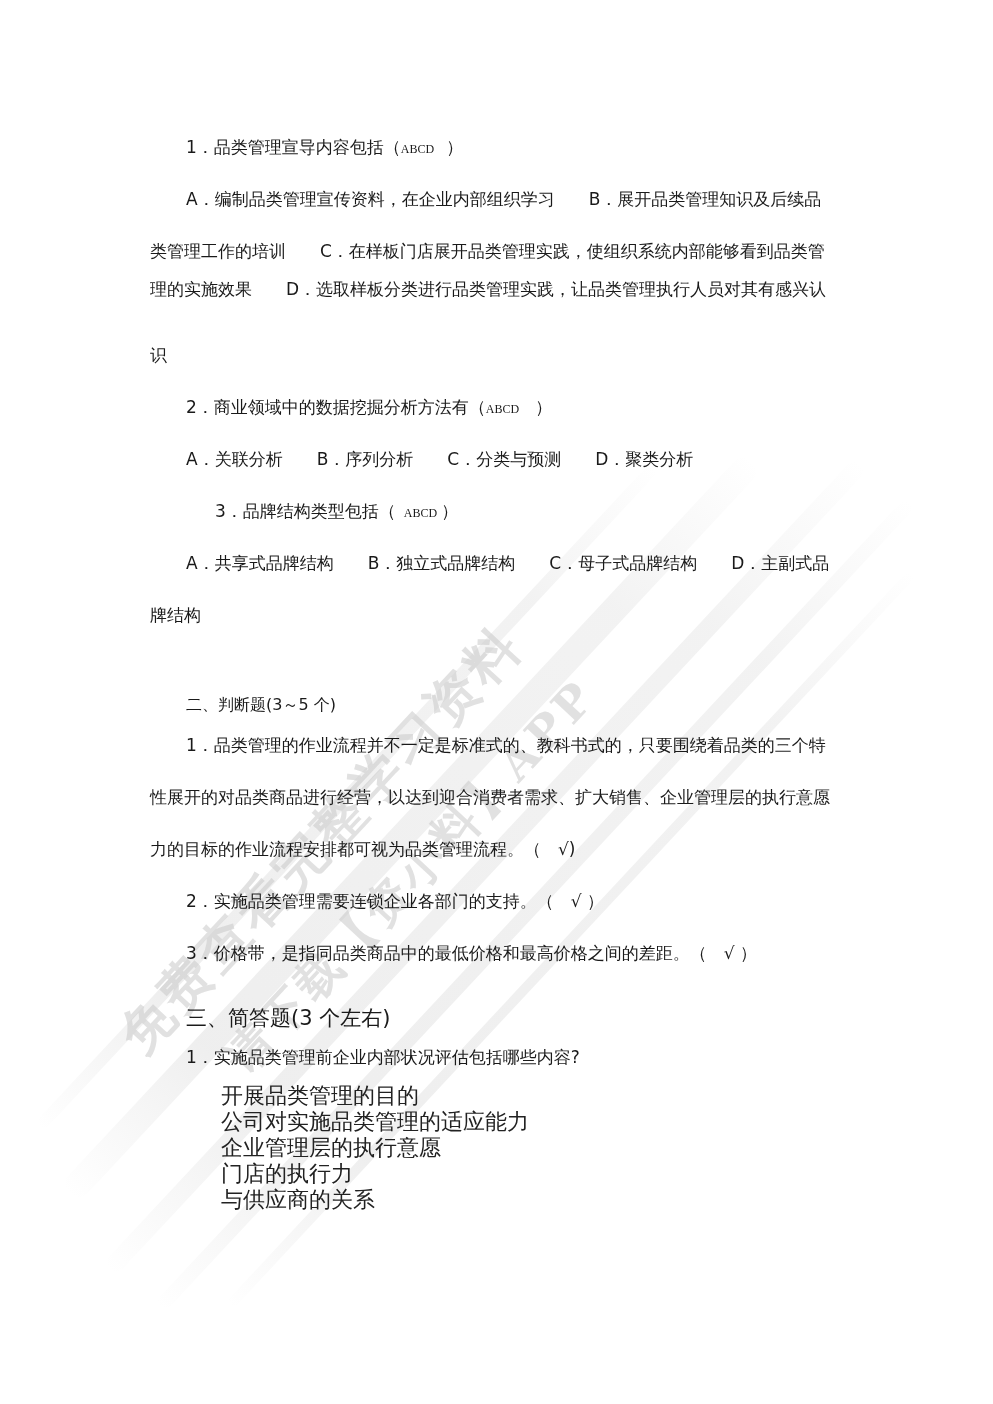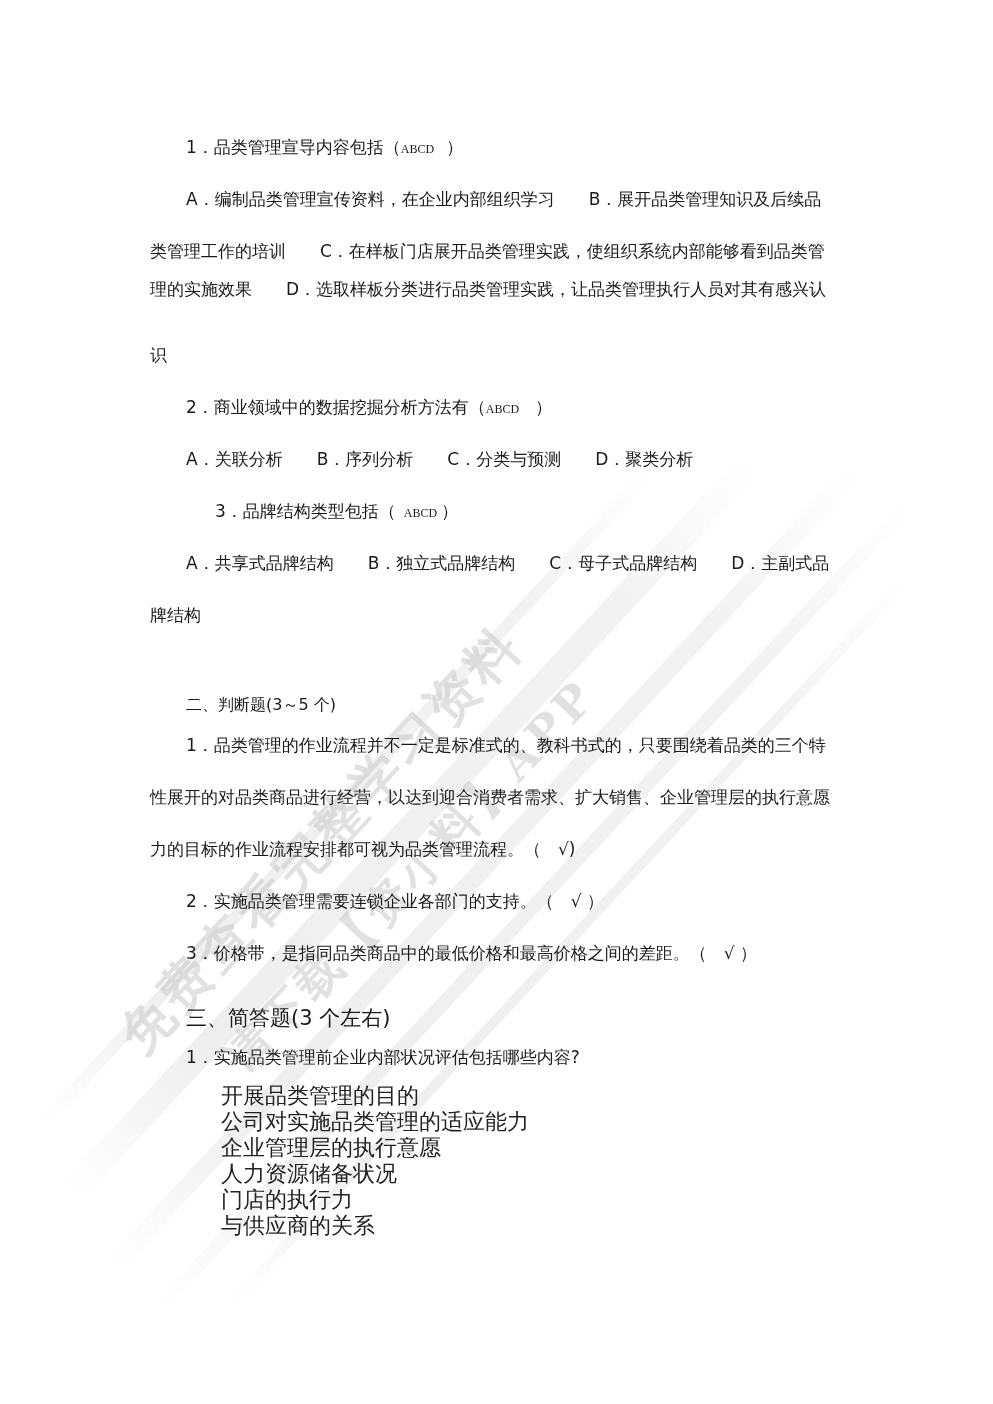--- a/index.html
+++ b/index.html
@@ -128,18 +128,17 @@
   <div class="line" style="left:186px; top:890px;">2．实施品类管理需要连锁企业各部门的支持。（　√ ）</div>
   <div class="line" style="left:186px; top:942px;">3．价格带，是指同品类商品中的最低价格和最高价格之间的差距。（　√ ）</div>
 
   <div class="line" style="left:186px; top:1007px; font-size:21px;">三、简答题(3 个左右)</div>
   <div class="line" style="left:186px; top:1046px;">1．实施品类管理前企业内部状况评估包括哪些内容?</div>
 
   <div class="answer-list">
     <div>开展品类管理的目的</div>
     <div>公司对实施品类管理的适应能力</div>
     <div>企业管理层的执行意愿</div>
-    <div>人力资源储备状况</div>
     <div>门店的执行力</div>
     <div>与供应商的关系</div>
   </div>
 
 </div>
 
 </body></html>

